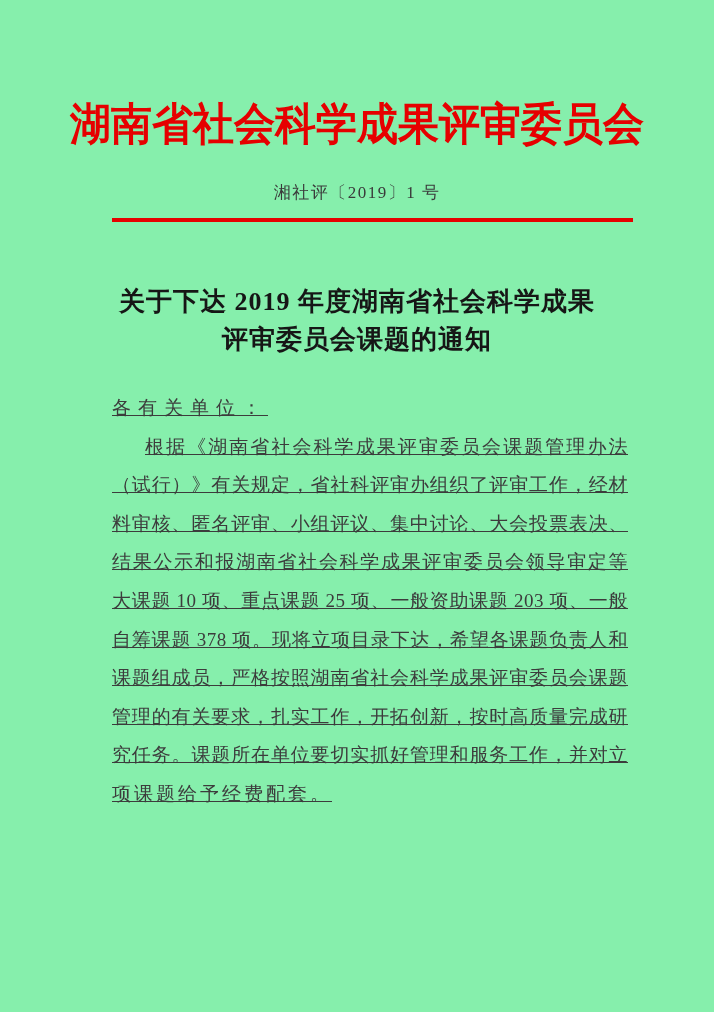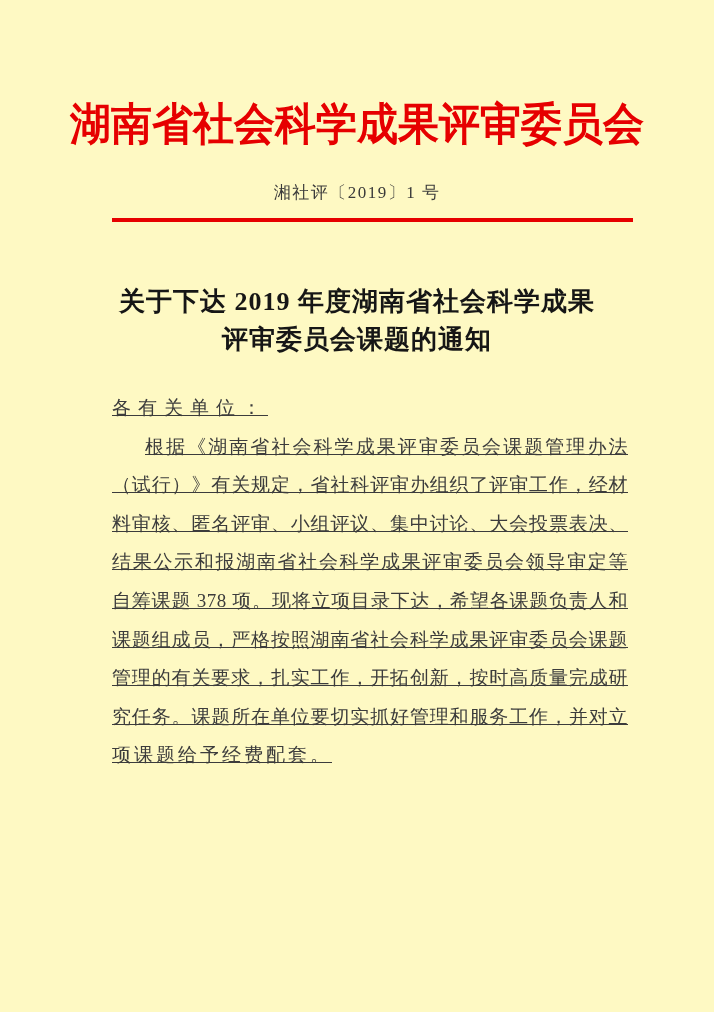--- a/index.html
+++ b/index.html
@@ -4,21 +4,21 @@
 <style>
   html, body {
     margin: 0;
     padding: 0;
     background: #ffffff;
   }
   .page {
     position: relative;
     width: 714px;
     height: 1012px;
-    background: #fef9c3;
+    background: #86efac;
     overflow: hidden;
     font-family: "Liberation Serif", "DejaVu Serif", serif;
   }
   .org-title {
     position: absolute;
     top: 96px;
     left: 0;
     width: 100%;
     text-align: center;
     font-size: 41px;
@@ -109,20 +109,21 @@
   </div>
 
   <div class="letter-body">
     <div class="body-line salutation-line">各有关单位：</div>
 
     <div>
       <div class="body-line jline jline-first">根据《湖南省社会科学成果评审委员会课题管理办法</div>
       <div class="body-line jline">（试行）》有关规定，省社科评审办组织了评审工作，经材</div>
       <div class="body-line jline">料审核、匿名评审、小组评议、集中讨论、大会投票表决、</div>
       <div class="body-line jline">结果公示和报湖南省社会科学成果评审委员会领导审定等</div>
+      <div class="body-line jline">大课题 10 项、重点课题 25 项、一般资助课题 203 项、一般</div>
       <div class="body-line jline">自筹课题 378 项。现将立项目录下达，希望各课题负责人和</div>
       <div class="body-line jline">课题组成员，严格按照湖南省社会科学成果评审委员会课题</div>
       <div class="body-line jline">管理的有关要求，扎实工作，开拓创新，按时高质量完成研</div>
       <div class="body-line jline">究任务。课题所在单位要切实抓好管理和服务工作，并对立</div>
       <div class="body-line jline jline-last">项课题给予经费配套。</div>
     </div>
   </div>
 
 </div>
 

